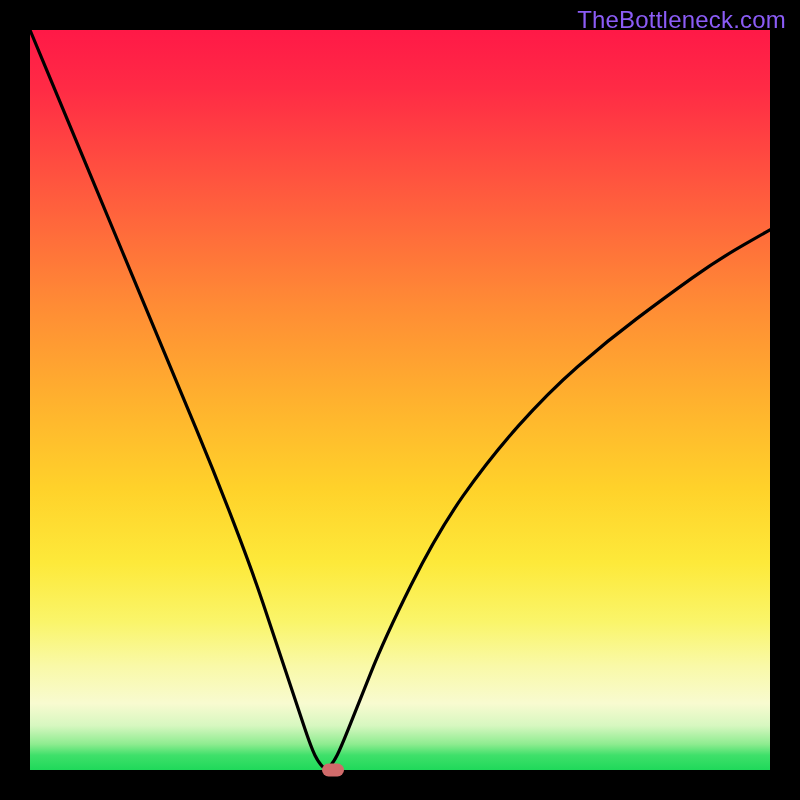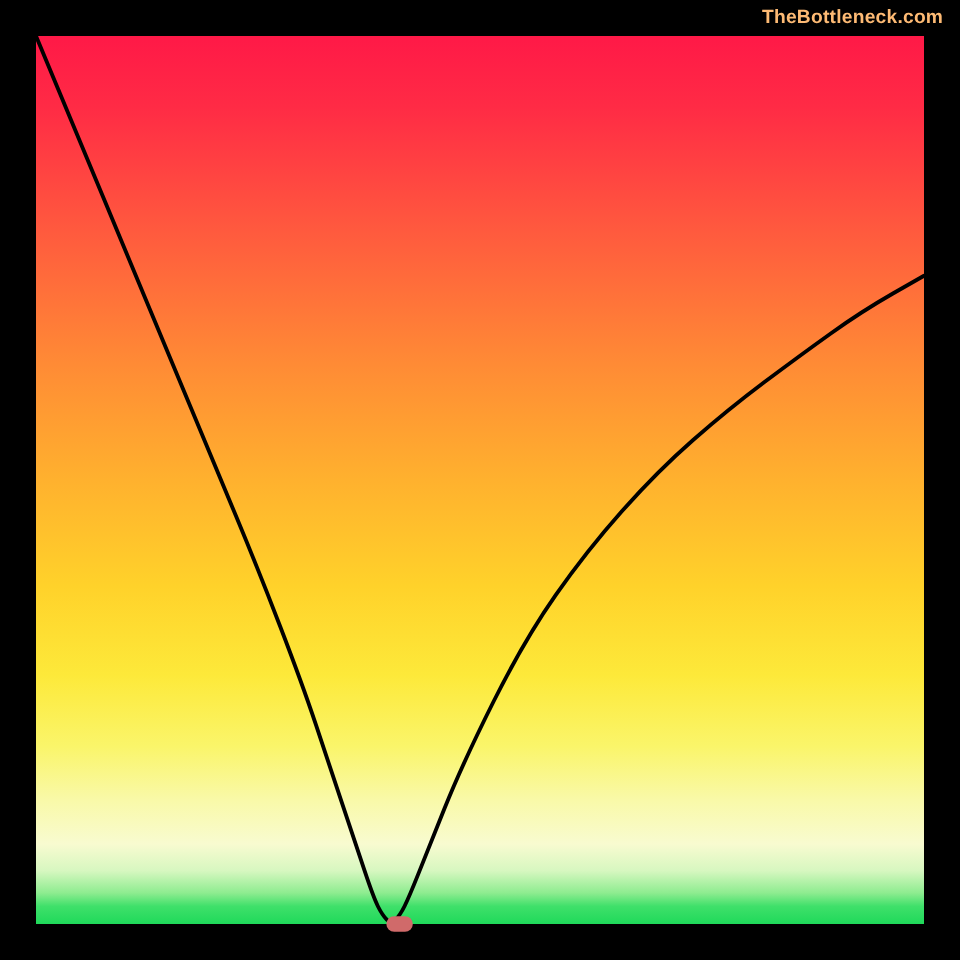--- a/index.html
+++ b/index.html
@@ -14,23 +14,23 @@
   .frame {
     position: relative;
     width: 800px;
     height: 800px;
     background: #000;
   }
   .watermark {
     position: absolute;
     top: 6px;
     right: 14px;
-    color: #fdba74;
-    font-size: 16px;
-    font-weight: 700;
+    color: #8b5cf6;
+    font-size: 24px;
+    font-weight: 400;
     letter-spacing: 0.2px;
     user-select: none;
   }
   .plot-area {
     position: absolute;
     left: 30px;
     top: 30px;
     width: 740px;
     height: 740px;
     

